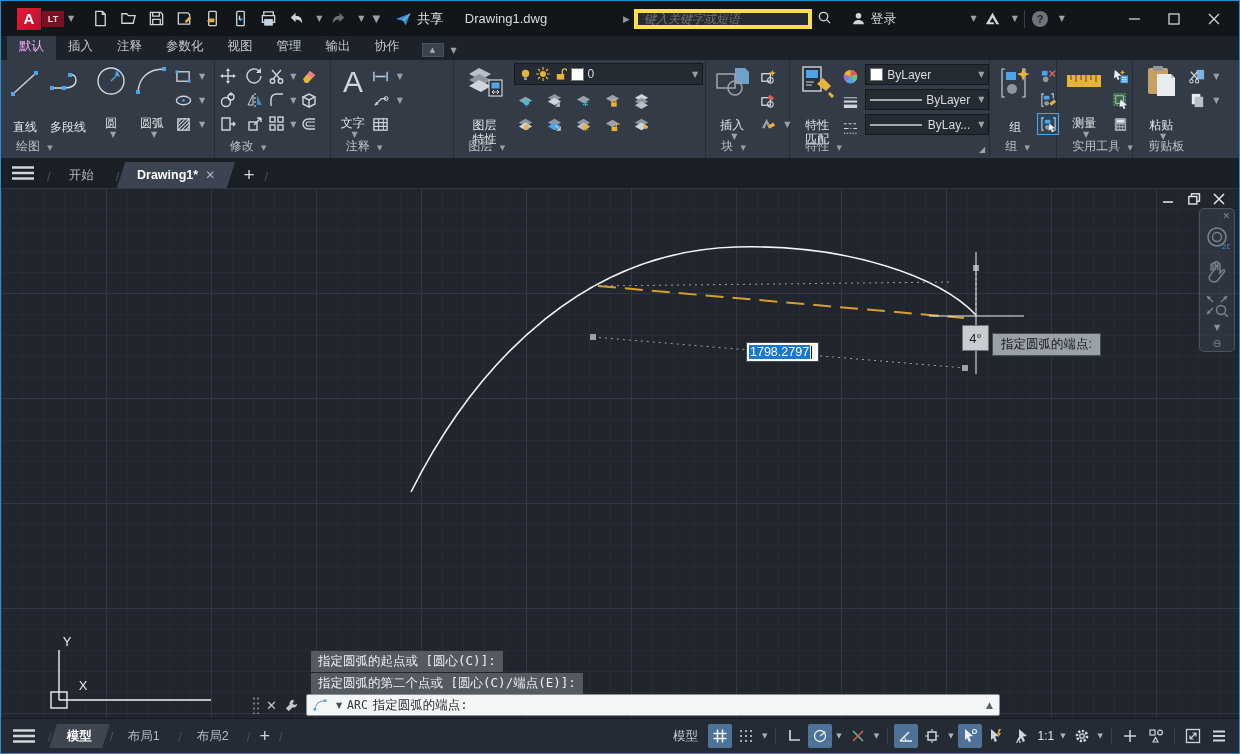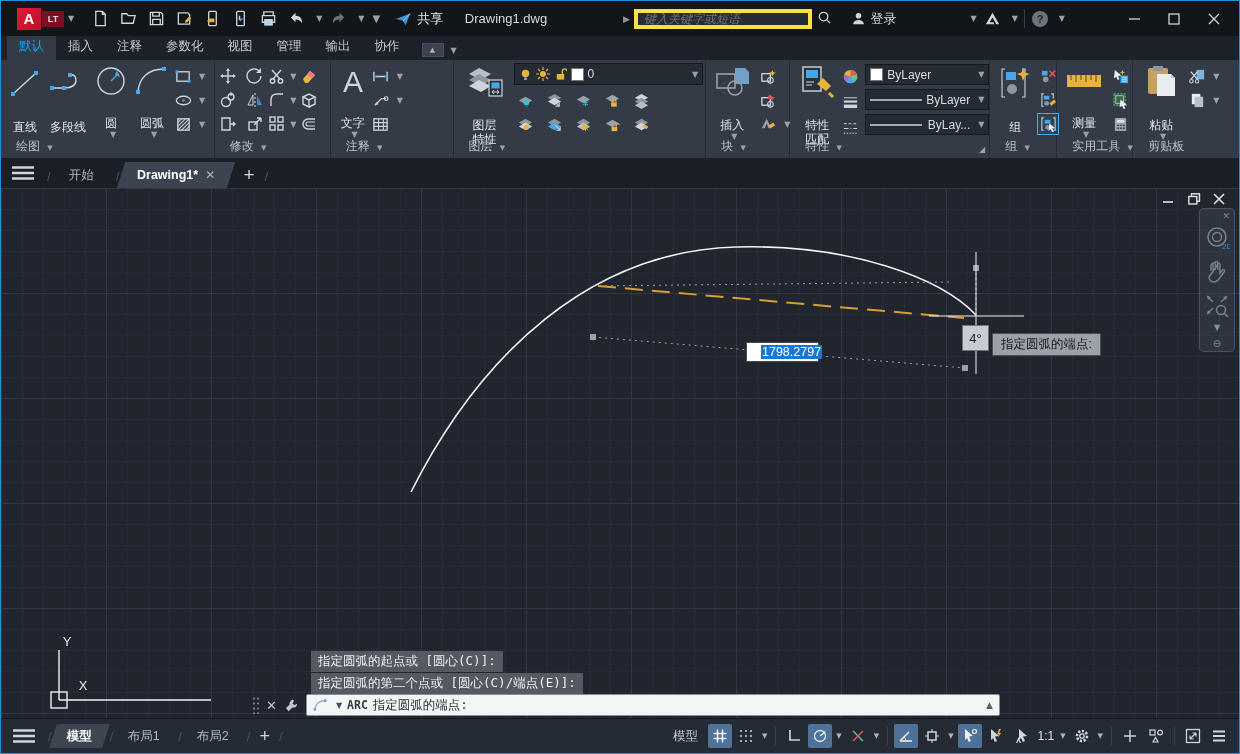--- a/index.html
+++ b/index.html
@@ -28,21 +28,21 @@
     font-style:italic; font-size:12px; padding:0 6px; font-family:"Liberation Sans",sans-serif; }
   .mag { position:absolute; left:816px; top:9px; }
   .tb-right { position:absolute; right:8px; top:0; height:35px; display:flex; align-items:center; gap:6px; }
   .signin { display:flex; align-items:center; gap:5px; color:#d6dade; font-size:13px; width:110px; }
   .winbtn { width:34px; height:26px; display:flex; align-items:center; justify-content:center; color:#cfd5db; }
   .sep-v { width:1px; height:18px; background:#3a4048; }
 
   
   .tabrow { height:24px; background:#1d222a; display:flex; align-items:flex-end; padding-left:6px; }
   .rtab { padding:4px 12px 5px; font-size:12.5px; color:#c3c9d0; cursor:default; }
-  .rtab.active { background:#333b46; color:#0ea5e9;font-family:Liberation Serif, serif; }
+  .rtab.active { background:#333b46; color:#f0abfc;font-family:Liberation Serif, serif; }
   .ribbon-collapse { margin-left:10px; margin-bottom:3px; display:flex; align-items:center; gap:3px; }
   .rc-box { width:22px; height:14px; background:#3a424d; border:1px solid #4a525d; display:flex; align-items:center; justify-content:center; color:#aab1b8; font-size:7px; }
 
   
   .ribbon { height:98px; background:#333b46; display:flex; }
   .panel { position:relative; height:98px; border-right:1px solid #272d36; }
   .pname { position:absolute; bottom:3px; left:15px; right:0; text-align:left; font-size:12px; color:#bac1c8; white-space:nowrap; }
   .pname .car { font-size:7px; }
   .pcontent { display:flex; padding:3px 2px 0 4px; height:78px; }
   .bigbtn { display:flex; flex-direction:column; align-items:center; padding:1px 3px; }
@@ -80,38 +80,38 @@
     background-size:105px 105px,105px 105px,21px 21px,21px 21px; overflow:hidden; }
   .overlay { position:absolute; left:0; top:0; }
   .win-ctl { position:absolute; right:10px; top:5px; display:flex; gap:9px; }
   .win-ctl span { color:#dfe3e7; width:16px; text-align:center; }
   .navbar { position:absolute; left:1198px; top:20px; width:36px; height:144px;
     background:rgba(72,80,92,.38); border:1px solid rgba(160,168,178,.25); border-radius:5px;
     display:flex; flex-direction:column; align-items:center; }
   .navbar .nclose { align-self:flex-end; margin:2px 4px 0 0; color:rgba(200,206,214,.55); font-size:9px; }
   .navbar svg { opacity:.55; }
   .dyninput { position:absolute; left:745px; top:154px; width:73px; height:20px; background:#fff;
-    border:1px solid #454b52; font-size:12.5px; display:flex; align-items:center; padding-left:14px;
+    border:1px solid #454b52; font-size:12.5px; display:flex; align-items:center; padding-left:2px;
     font-family:"Liberation Sans",sans-serif; }
   .dyninput .sel { background:#1777d2; color:#fff; padding:0 1px; }
   .dyninput .caret { width:1px; height:13px; background:#111; margin-left:1px; }
   .anglebox { position:absolute; left:961px; top:137px; width:27px; height:26px; background:#c9ccd0;
     border:1px solid #6e7379; color:#1d2126; font-size:13px; display:flex; align-items:center; justify-content:center; }
   .cursor-tip { position:absolute; left:991px; top:145px; height:23px; background:#9ba1a9;
     border:1px solid #4a4f55; color:#15181c; font-size:12.5px; display:flex; align-items:center; padding:0 8px; white-space:nowrap; }
   .prompt-float { position:absolute; background:rgba(92,98,106,.88); color:#eef0f2; font-size:12.5px;
     font-family:"DejaVu Sans Mono", monospace; padding:2px 7px; white-space:nowrap; }
   .cmd-dock { position:absolute; left:251px; top:505px; height:24px; display:flex; align-items:center; gap:7px; }
   .cmd-handle { width:7px; height:18px;
     background-image:radial-gradient(circle,#78808a 1px,transparent 1.2px); background-size:4px 5px; }
   .cmd-x { color:#c2c8ce; font-size:13px; }
   .cmd-field { width:694px; height:22px; background:#f4f5f6; border:1px solid #8a9097; border-radius:2px;
     display:flex; align-items:center; padding:0 6px; gap:5px; color:#2b3036; font-size:12.5px;
     font-family:"DejaVu Sans Mono", monospace; }
-  .cmd-field .cmdname { font-weight:bold; color:#333a41; font-size:11.5px; }
+  .cmd-field .cmdname { font-weight:normal; color:#333a41; font-size:11.5px; }
   .cmd-field .grow { flex:1; }
   .ucs text { fill:#e8ebee; font-size:13px; font-family:"Liberation Sans",sans-serif; }
 
   
   .bottombar { height:35px; background:#252b34; display:flex; align-items:center; border-top:1px solid #161a20; }
   .lt-burger { width:46px; display:flex; align-items:center; justify-content:center; }
   .ltab { position:relative; height:24px; padding:0 14px; display:flex; align-items:center; font-size:12.5px;
     color:#b4bac1; transform:skewX(-18deg); margin-right:3px; }
   .ltab > span { transform:skewX(18deg); }
   .ltab.active { background:#3e4document651; background:#3e4651; color:#fff; font-weight:bold; }

